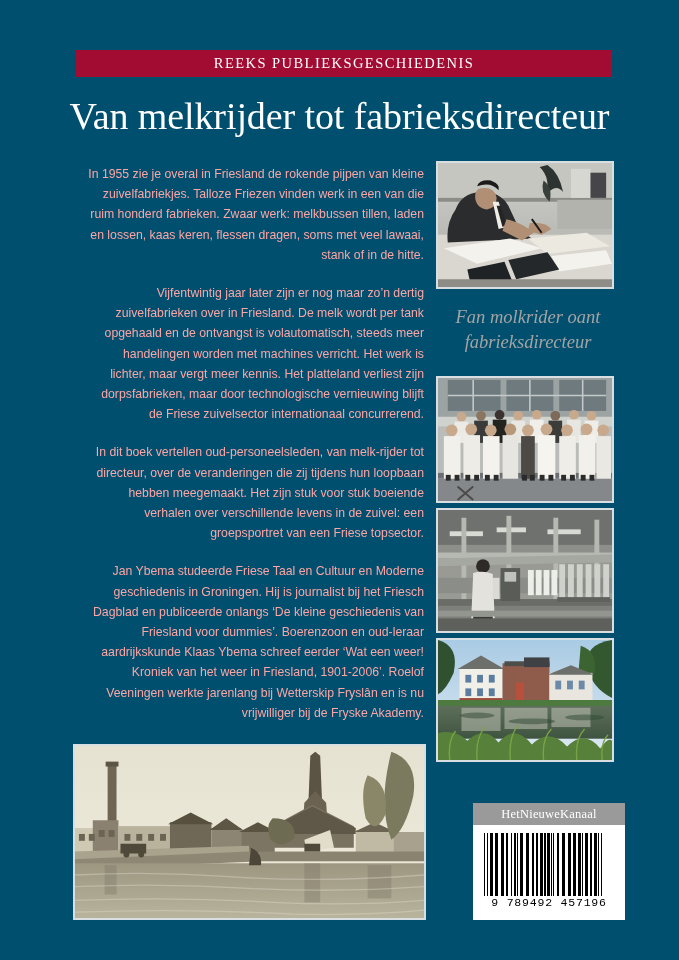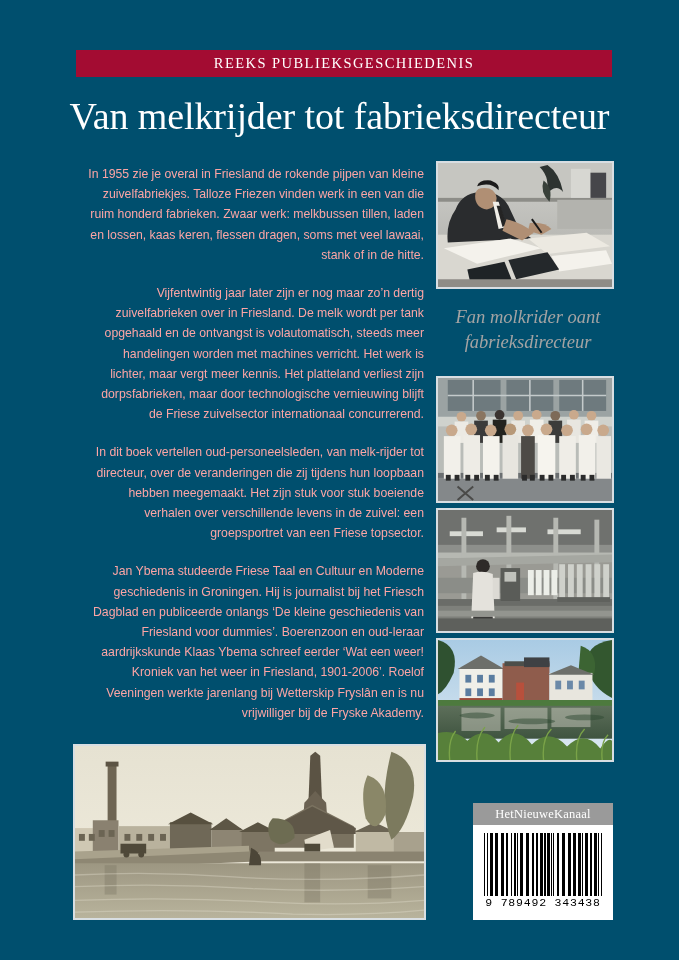--- a/index.html
+++ b/index.html
@@ -111,21 +111,21 @@
   #photo-staff     { left: 436px; top: 376px; width: 178px; height: 127px; }
   #photo-bottling  { left: 436px; top: 508px; width: 178px; height: 125px; }
   #photo-factory   { left: 436px; top: 638px; width: 178px; height: 124px; }
   #photo-village   { left: 73px;  top: 744px; width: 353px; height: 176px; }
 
   
   #barcode-block {
     position: absolute;
     left: 473px;
     top: 803px;
-    width: 140px;
+    width: 152px;
     height: 117px;
     background: #ffffff;
   }
   #publisher-bar {
     height: 22px;
     background: #9a9a9a;
     display: flex;
     align-items: center;
     justify-content: center;
   }
@@ -523,16 +523,16 @@
         <span style="left: 83.74px; width: 3.5px;"></span>
         <span style="left: 88.62px; width: 2.96px;"></span>
         <span style="left: 94.06px; width: 2.47px;"></span>
         <span style="left: 97.81px; width: 1.5px;"></span>
         <span style="left: 100.52px; width: 3.07px;"></span>
         <span style="left: 105.59px; width: 2.69px;"></span>
         <span style="left: 109.87px; width: 2.7px;"></span>
         <span style="left: 114px; width: 1.4px;"></span>
         <span style="left: 116.6px; width: 1.4px;"></span>
       </div>
-    <div id="barcode-digits">9 789492 343438</div>
+    <div id="barcode-digits">9 789492 457196</div>
   </div>
 
 </div>
 
 </body></html>

